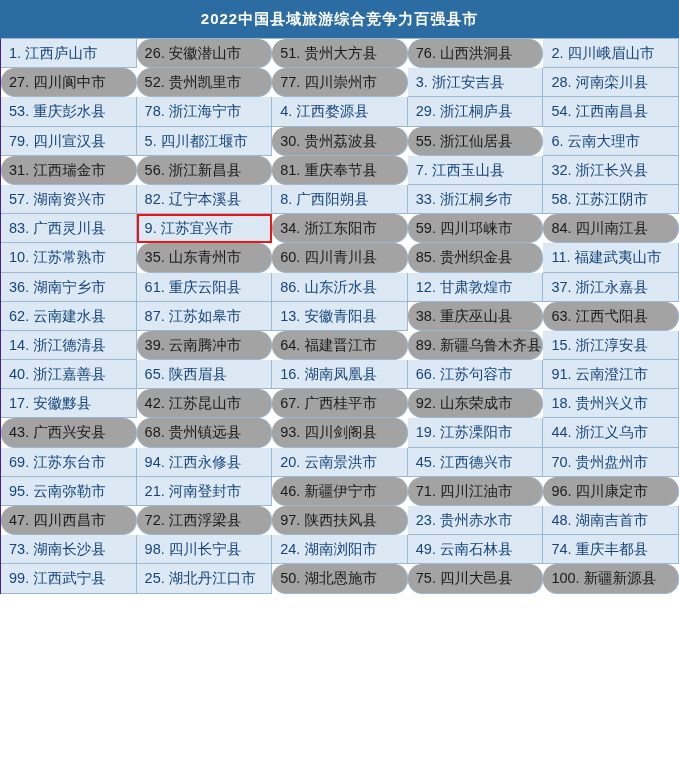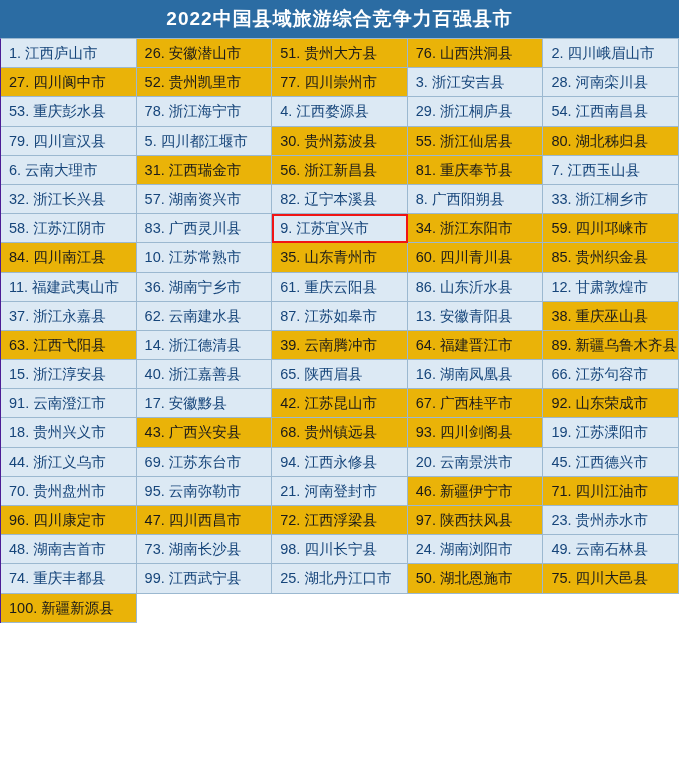--- a/index.html
+++ b/index.html
@@ -15,21 +15,21 @@
     height: 770px;
     box-sizing: border-box;
     background: #ffffff;
     position: relative;
     overflow: hidden;
   }
   .title-bar {
     background: #2b6ca3;
     color: #ffffff;
     text-align: center;
-    font-size: 19px;
+    font-size: 15px;
     font-weight: bold;
     letter-spacing: 1px;
     height: 38px;
     line-height: 38px;
     width: 100%;
     box-sizing: border-box;
     border-bottom: 1px solid #2b6ca3;
   }
   .grid {
     display: grid;
@@ -50,22 +50,23 @@
     color: #1a1a1a;
     white-space: nowrap;
     overflow: hidden;
     position: relative;
   }
   .cell.shaded {
     background: #dce9f4;
     color: #16457a;
   }
   .cell.plain {
-    background: #eab308;
+    background: #a3a3a3;
     color: #1a1a1a;
+    border-radius: 14px;
   }
   .cell.highlight {
     outline: 2.5px solid #f01414;
     outline-offset: -2px;
     z-index: 5;
   }
   .num {
     font-family: "Liberation Sans", sans-serif;
   }
 </style>
@@ -87,21 +88,20 @@
       <div class="cell shaded"><span class="num">28.</span><span> 河南栾川县</span></div>
       <div class="cell shaded"><span class="num">53.</span><span> 重庆彭水县</span></div>
       <div class="cell shaded"><span class="num">78.</span><span> 浙江海宁市</span></div>
       <div class="cell shaded"><span class="num">4.</span><span> 江西婺源县</span></div>
       <div class="cell shaded"><span class="num">29.</span><span> 浙江桐庐县</span></div>
       <div class="cell shaded"><span class="num">54.</span><span> 江西南昌县</span></div>
       <div class="cell shaded"><span class="num">79.</span><span> 四川宣汉县</span></div>
       <div class="cell shaded"><span class="num">5.</span><span> 四川都江堰市</span></div>
       <div class="cell plain"><span class="num">30.</span><span> 贵州荔波县</span></div>
       <div class="cell plain"><span class="num">55.</span><span> 浙江仙居县</span></div>
-      <div class="cell plain"><span class="num">80.</span><span> 湖北秭归县</span></div>
       <div class="cell shaded"><span class="num">6.</span><span> 云南大理市</span></div>
       <div class="cell plain"><span class="num">31.</span><span> 江西瑞金市</span></div>
       <div class="cell plain"><span class="num">56.</span><span> 浙江新昌县</span></div>
       <div class="cell plain"><span class="num">81.</span><span> 重庆奉节县</span></div>
       <div class="cell shaded"><span class="num">7.</span><span> 江西玉山县</span></div>
       <div class="cell shaded"><span class="num">32.</span><span> 浙江长兴县</span></div>
       <div class="cell shaded"><span class="num">57.</span><span> 湖南资兴市</span></div>
       <div class="cell shaded"><span class="num">82.</span><span> 辽宁本溪县</span></div>
       <div class="cell shaded"><span class="num">8.</span><span> 广西阳朔县</span></div>
       <div class="cell shaded"><span class="num">33.</span><span> 浙江桐乡市</span></div>

